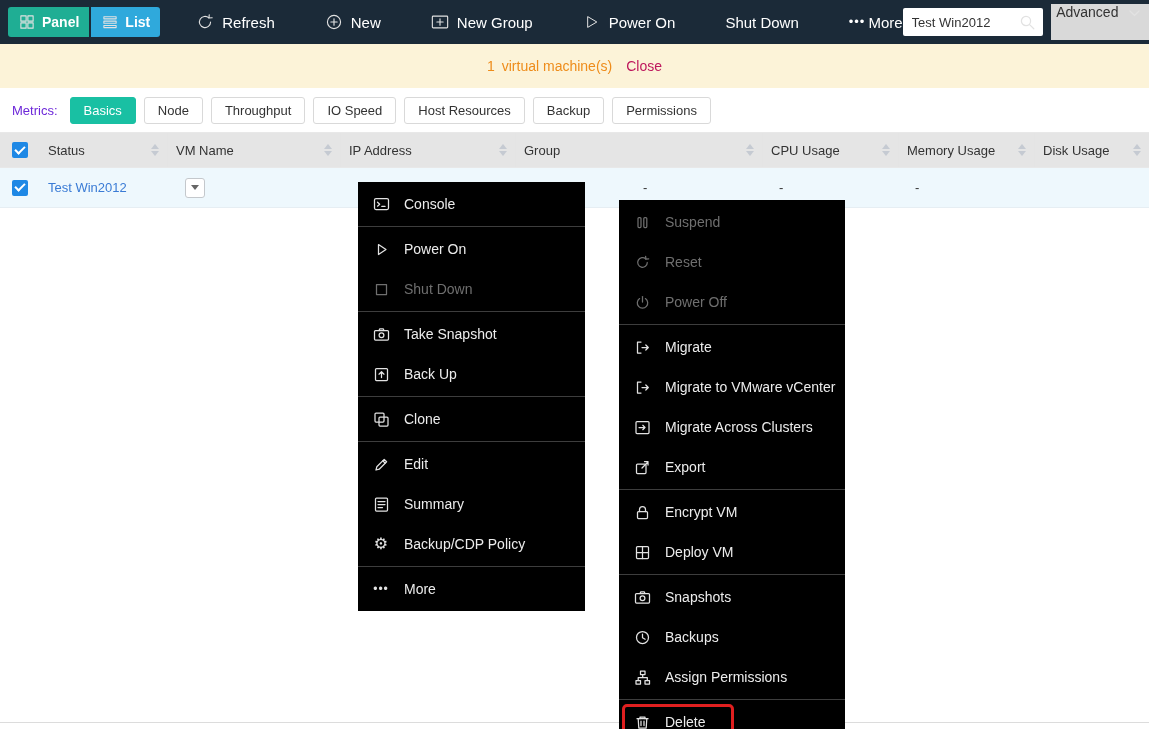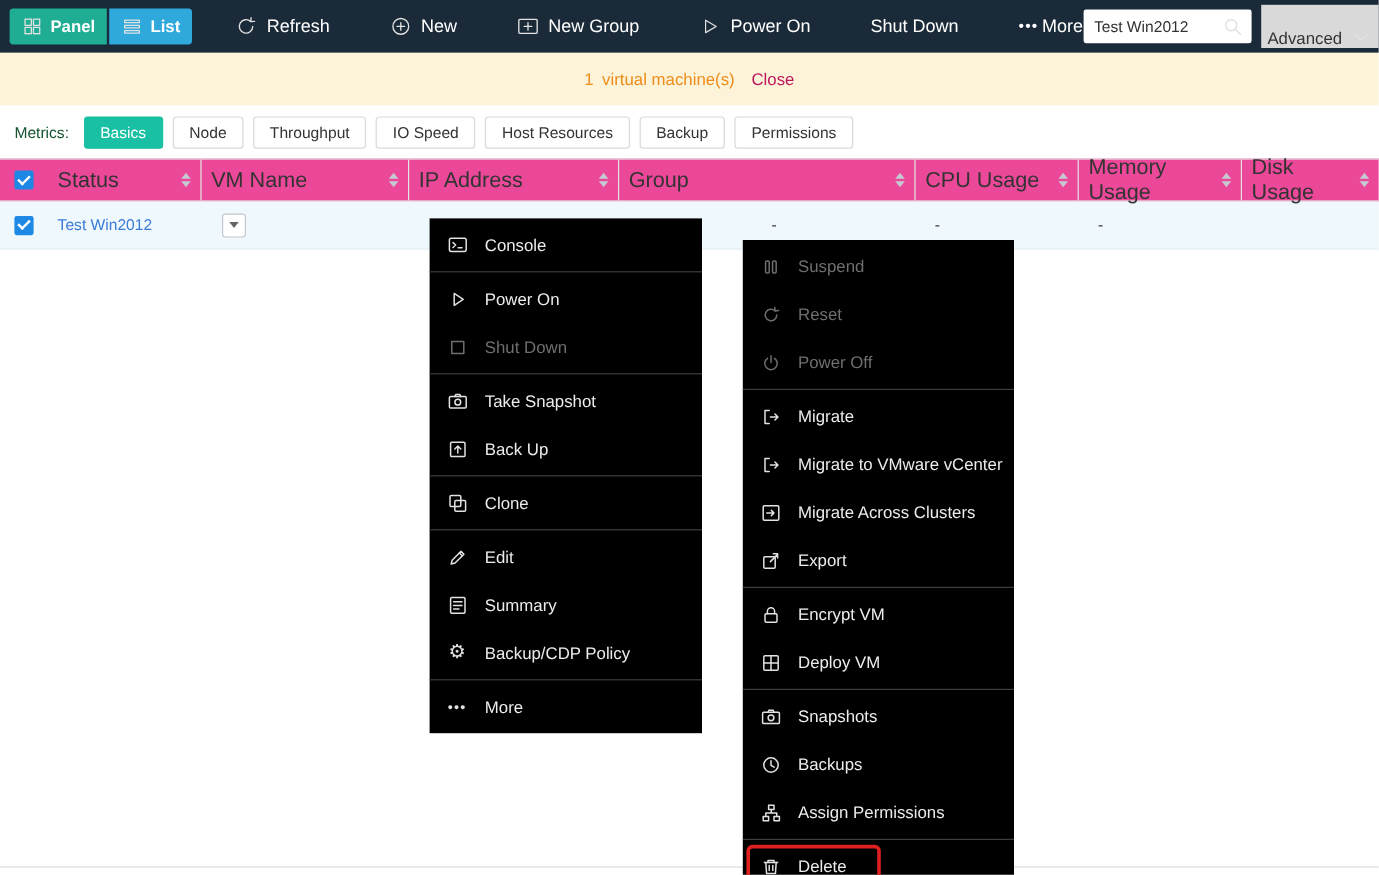--- a/index.html
+++ b/index.html
@@ -18,37 +18,37 @@
   .fillicon svg * { fill:#fff; stroke:none; }
   .tb-actions { display:flex; align-items:center; gap:50px; margin-left:36px; }
   .tb-item { display:flex; align-items:center; gap:8px; font-size:15px; color:#fff; cursor:pointer; white-space:nowrap; }
   .tb-item.more { gap:3px; }
   .wicon svg * { stroke:#fff; fill:none; stroke-width:1.6; stroke-linecap:round; stroke-linejoin:round; }
   .dots-prefix { font-size:13px; letter-spacing:1px; position:relative; top:-1px; }
   .tb-spacer { flex:1; }
   .searchbox { width:140px; height:28px; background:#fff; border-radius:2px; display:flex; align-items:center; padding:0 6px 0 2px; }
   .search-input { flex:1; min-width:0; border:none; outline:none; font-family:"Liberation Sans",sans-serif; font-size:13px; color:#333; padding-left:7px; background:transparent; }
   .searchsvg * { stroke:#8fa3b0; fill:none; stroke-width:1.6; stroke-linecap:round; }
-  .advanced { margin-left:8px; width:99px; height:36px; background:#d9d9d9; display:flex; align-items:flex-end; justify-content:center; gap:7px; color:#333; font-size:14px; cursor:pointer; }
+  .advanced { margin-left:8px; width:99px; height:36px; background:#d9d9d9; display:flex; align-items:flex-start; justify-content:center; gap:7px; color:#333; font-size:14px; cursor:pointer; }
   .advanced svg * { stroke:#555; fill:none; stroke-width:1.4; }
 
   
   .notice { height:44px; background:#fcf3d8; display:flex; align-items:center; justify-content:center; font-size:14px; }
   .n-count { color:#ee8c1a; margin-right:7px; }
   .n-msg { color:#ee8c1a; }
   .n-close { color:#be185d; margin-left:14px; cursor:pointer; }
 
   
   .metrics { height:44px; background:#fff; display:flex; align-items:center; padding:0 12px; gap:8px; }
-  .m-label { font-size:13px; color:#14532d; margin-right:4px; }
+  .m-label { font-size:13px; color:#6d28d9; margin-right:4px; }
   .tab { font-size:13px; color:#333; background:#fff; border:1px solid #d9d9d9; border-radius:3px; padding:6px 13px; cursor:pointer; line-height:1; }
   .tab.active { background:#19c0a3; border-color:#19c0a3; color:#fff; }
 
   
-  .thead { height:36px; background:#ec4899; border-top:1px solid #e8e8e8; border-bottom:1px solid #e8e8e8; display:flex; font-size:18px; color:#333; }
+  .thead { height:36px; background:#e5e5e5; border-top:1px solid #e8e8e8; border-bottom:1px solid #e8e8e8; display:flex; font-size:13px; color:#333; }
   .hc { display:flex; align-items:center; padding:0 8px; }
   .hc.sep { border-left:1px solid #e4e4e4; }
   .hlabel { margin-right:auto; }
   .sort { display:inline-flex; flex-direction:column; gap:2px; margin-left:8px; }
   .s-up { width:0; height:0; border-left:4px solid transparent; border-right:4px solid transparent; border-bottom:5px solid #c5cad2; }
   .s-down { width:0; height:0; border-left:4px solid transparent; border-right:4px solid transparent; border-top:5px solid #c5cad2; }
   .col-cb { width:40px; justify-content:center; }
   .col-status { width:127px; }
   .col-vm { width:173px; }
   .col-ip { width:175px; }

